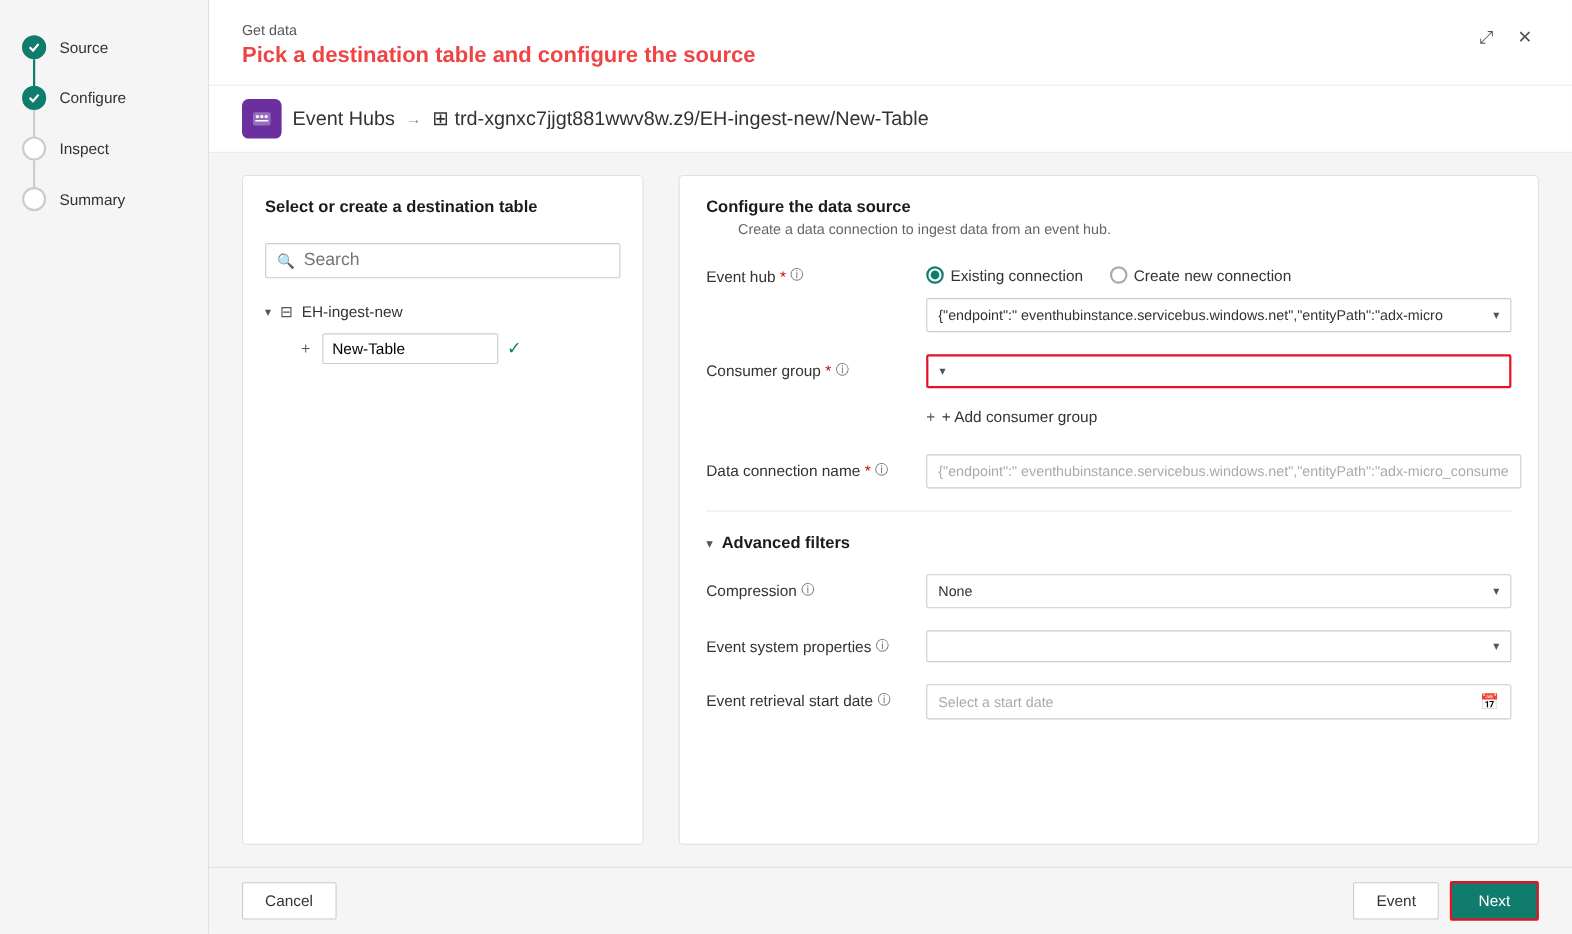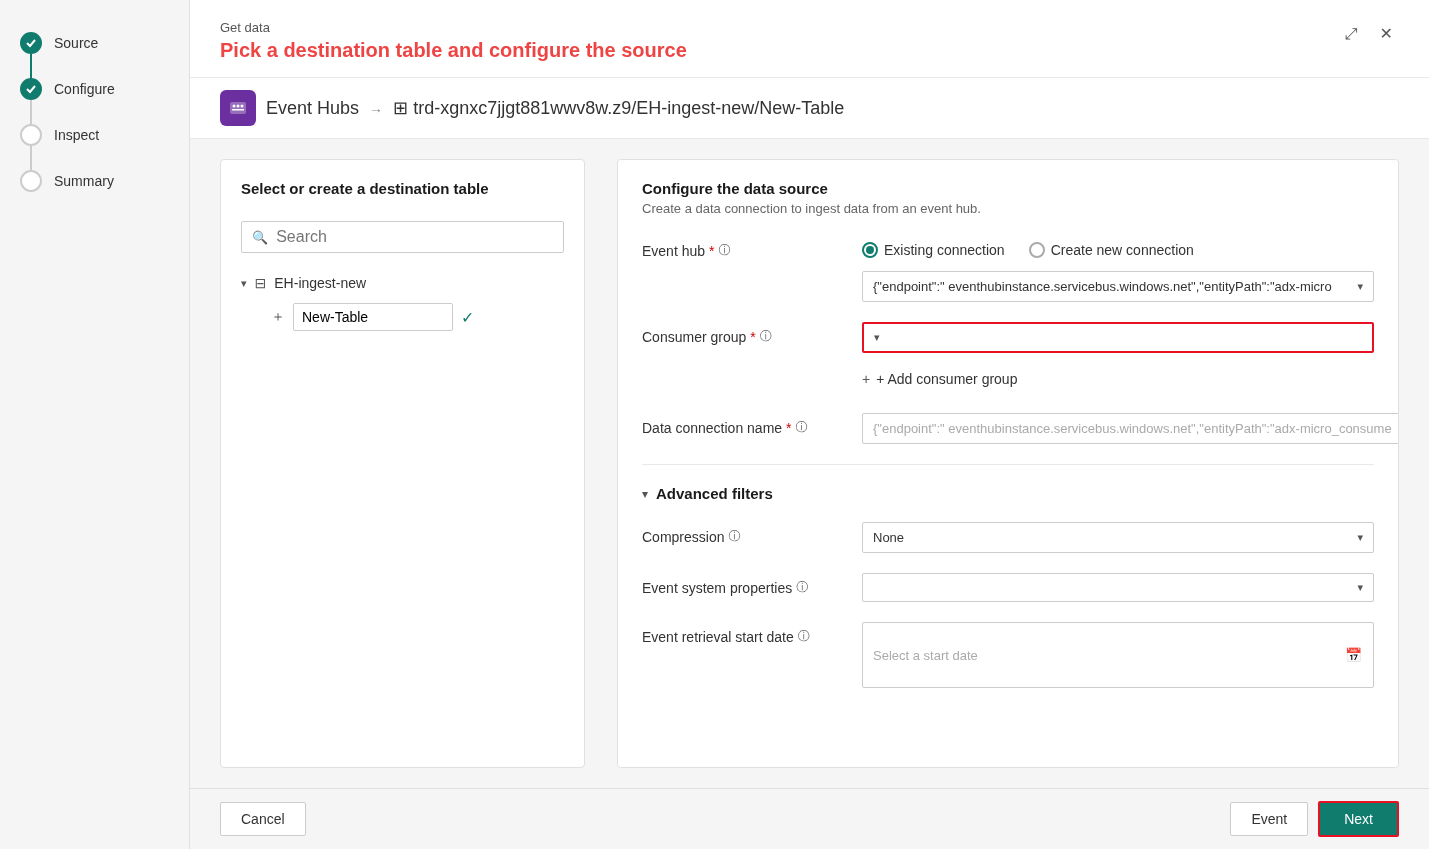--- a/index.html
+++ b/index.html
@@ -273,27 +273,28 @@
       font-size: 15px;
       font-weight: 600;
       color: #1a1a1a;
       margin-bottom: 4px;
     }
 
     .config-subtitle {
       font-size: 13px;
       color: #666;
       margin-bottom: 20px;
+      margin-left: 29px;
     }
 
     .form-row {
       display: flex;
       align-items: flex-start;
       margin-bottom: 20px;
-      gap: 20px;
+      gap: 0;
     }
 
     .form-label {
       width: 200px;
       font-size: 14px;
       font-weight: 500;
       color: #333;
       display: flex;
       align-items: center;
       gap: 4px;
@@ -433,21 +434,21 @@
     .advanced-filters-title {
       font-size: 15px;
       font-weight: 600;
       color: #1a1a1a;
     }
 
     .date-input-box {
       width: 100%;
       border: 1px solid #ccc;
       border-radius: 2px;
-      padding: 24px 10px;
+      padding: 7px 10px;
       font-size: 13px;
       color: #aaa;
       background: #fff;
       display: flex;
       align-items: center;
       justify-content: flex-start;
     }
 
     .calendar-icon {
       color: #555;

